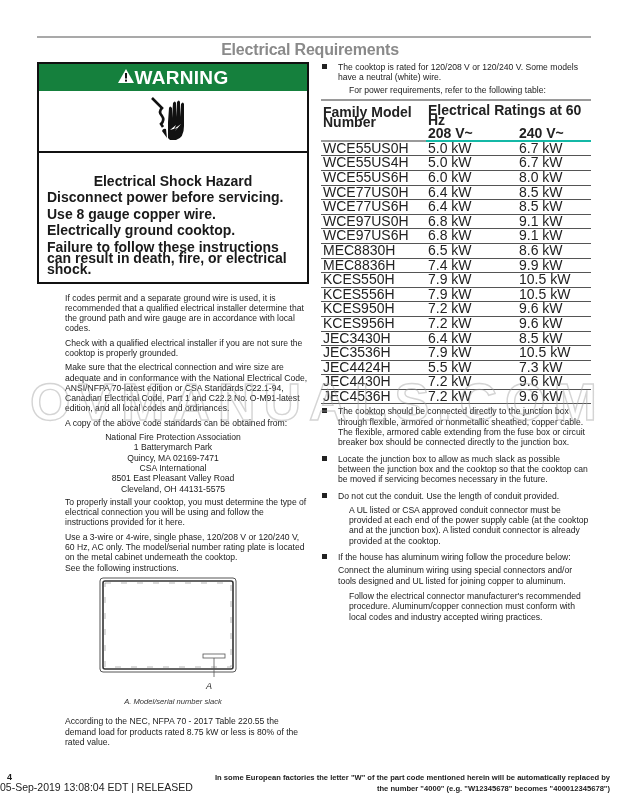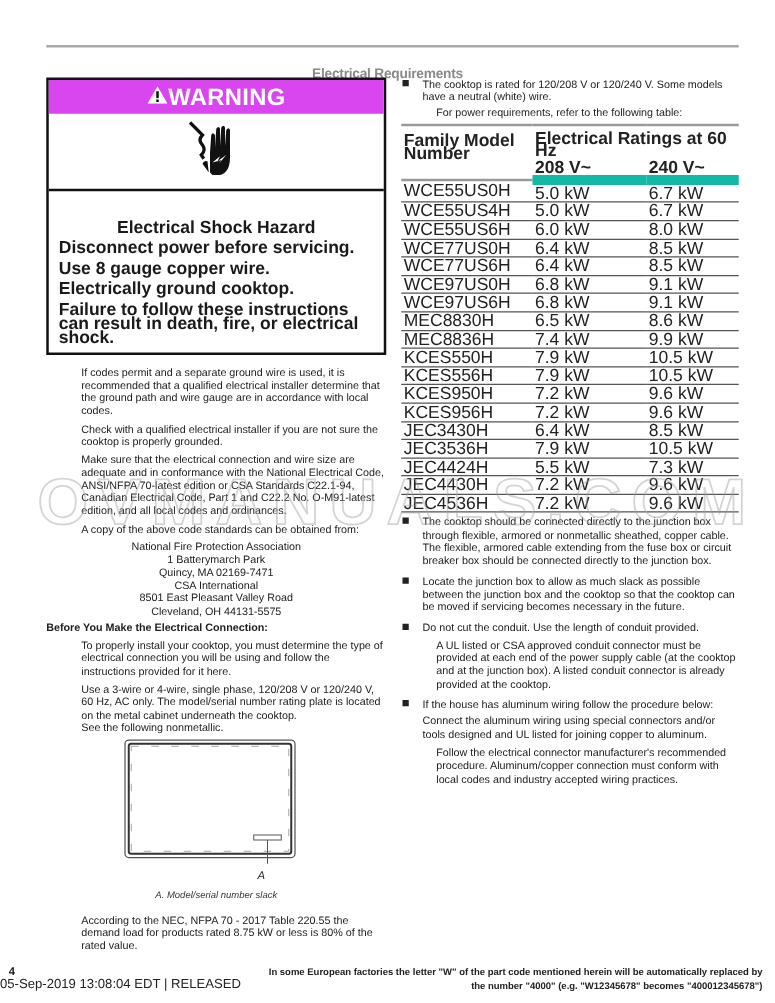--- a/index.html
+++ b/index.html
@@ -1,26 +1,26 @@
 <!DOCTYPE html>
 <html><head>
 <meta charset="utf-8">
 <style>
   html, body { margin: 0; padding: 0; background: #fff; }
   body { width: 620px; height: 802px; position: relative; overflow: hidden;
          font-family: "Liberation Sans", sans-serif; color: #1a1a1a; }
   .top-rule { position: absolute; left: 37px; top: 36px; width: 554px; height: 2px; background: #a9a9a9; }
   .page-title { position: absolute; left: 0; top: 41px; width: 620px; text-align: center;
-                font-size: 11px; font-weight: bold; color: #8a8a8a; letter-spacing: -0.2px; margin-top: 12px; }
+                font-size: 16px; font-weight: bold; color: #8a8a8a; letter-spacing: -0.2px; }
 
   .col-left { position: absolute; left: 37px; top: 62px; width: 272px; }
   .col-right { position: absolute; left: 321px; top: 62px; width: 270px; }
 
   .warning-box { border: 2px solid #111; width: 268px; }
-  .warning-head { background: #d946ef; color: #fff; text-align: center; font-size: 19px; font-weight: bold;
+  .warning-head { background: #15803d; color: #fff; text-align: center; font-size: 19px; font-weight: bold;
                   height: 27px; line-height: 28px; letter-spacing: 0.3px; }
   .warning-head .tri { display: inline-block; font-size: 17px; vertical-align: 1px; margin-right: 1px; }
   .warning-icon-area { height: 60px; border-bottom: 2px solid #111; display: flex; justify-content: center; align-items: center; }
   .warning-text { padding: 23px 8px 7px 8px; font-size: 14px; font-weight: bold; line-height: 11px; }
   .warning-text .hazard { text-align: center; font-weight: bold; margin-bottom: 5px; }
   .warning-text p { margin: 0 0 5.5px 0; }
 
   .body-text { font-size: 8.6px; line-height: 10.3px; color: #222; }
   .body-text p { margin: 0 0 4px 0; padding-left: 28px; }
   .indent { padding-left: 13px; }
@@ -29,21 +29,21 @@
   .subhead { font-weight: bold; margin: 2px 0 4px 0; }
 
   .figure { position: relative; width: 146px; height: 100px; margin: 4px 0 0 62px; }
   .fig-caption { text-align: center; font-style: italic; font-size: 7.6px; color: #333; margin: 6px 0 9px 0; }
   .fig-label { position: absolute; font-style: italic; font-size: 9px; }
 
   table.ratings { border-collapse: collapse; width: 270px; font-size: 14px; margin-top: 3px; }
   table.ratings th { text-align: left; font-weight: bold; padding: 0 0 0 2px; vertical-align: top; }
   table.ratings td { padding: 0 0 0 2px; height: 13.6px; line-height: 13.6px; border-bottom: 1.5px solid #555; color: #222; }
   table.ratings tr.head1 th { border-top: 2px solid #9a9a9a; padding-top: 4px; }
-  table.ratings tr.head2 th { padding-top: 3px; padding-bottom: 1px; border-bottom: 8px solid #14b8a6; }
+  table.ratings tr.head2 th { padding-top: 3px; padding-bottom: 1px; border-bottom: 2px solid #14b8a6; }
   .col1 { width: 103px; } .col2 { width: 89px; }
 
   .bullet { position: relative; padding-left: 17px; margin: 0 0 6px 0; }
   .bullet .sq { position: absolute; left: 1px; top: 2px; width: 5px; height: 5px; background: #222; }
 
   .watermark { position: absolute; left: 30px; top: 372px; font-size: 52px; font-weight: bold;
                color: transparent; -webkit-text-stroke: 1.4px rgba(160,160,160,0.45);
                letter-spacing: 8px; pointer-events: none; white-space: nowrap; }
 
   .footer-page { position: absolute; left: 7px; top: 772px; font-size: 9px; font-weight: bold; }
@@ -93,24 +93,23 @@
     <p>Make sure that the electrical connection and wire size are adequate and in conformance with the National Electrical Code, ANSI/NFPA 70-latest edition or CSA Standards C22.1-94, Canadian Electrical Code, Part 1 and C22.2 No. O-M91-latest edition, and all local codes and ordinances.</p>
     <p class="indent">A copy of the above code standards can be obtained from:</p>
     <div class="address">
       <div>National Fire Protection Association</div>
       <div>1 Batterymarch Park</div>
       <div>Quincy, MA 02169-7471</div>
       <div>CSA International</div>
       <div>8501 East Pleasant Valley Road</div>
       <div>Cleveland, OH 44131-5575</div>
     </div>
-    <div class="subhead">Before You Make the Electrical Connection:</div>
     <p>To properly install your cooktop, you must determine the type of electrical connection you will be using and follow the instructions provided for it here.</p>
     <p style="margin:0">Use a 3-wire or 4-wire, single phase, 120/208 V or 120/240 V, 60 Hz, AC only. The model/serial number rating plate is located on the metal cabinet underneath the cooktop.</p>
-    <p>See the following nonmetallic.</p>
+    <p>See the following instructions.</p>
 
     <div class="figure">
       <svg width="146" height="100" viewBox="0 0 146 100">
         <rect x="1" y="1" width="136" height="94" rx="3" fill="none" stroke="#555" stroke-width="1"></rect>
         <rect x="4" y="4" width="130" height="88" rx="2" fill="none" stroke="#333" stroke-width="1.6"></rect>
         <rect x="6" y="6" width="126" height="84" fill="none" stroke="#888" stroke-width="0.6" stroke-dasharray="6 10"></rect>
         <rect x="104" y="77" width="22" height="4" fill="#fff" stroke="#555" stroke-width="0.8"></rect>
         <line x1="115" y1="81" x2="115" y2="106" stroke="#555" stroke-width="0.8"></line>
       </svg>
       <span class="fig-label" style="left:107px; top:104px;">A</span>

